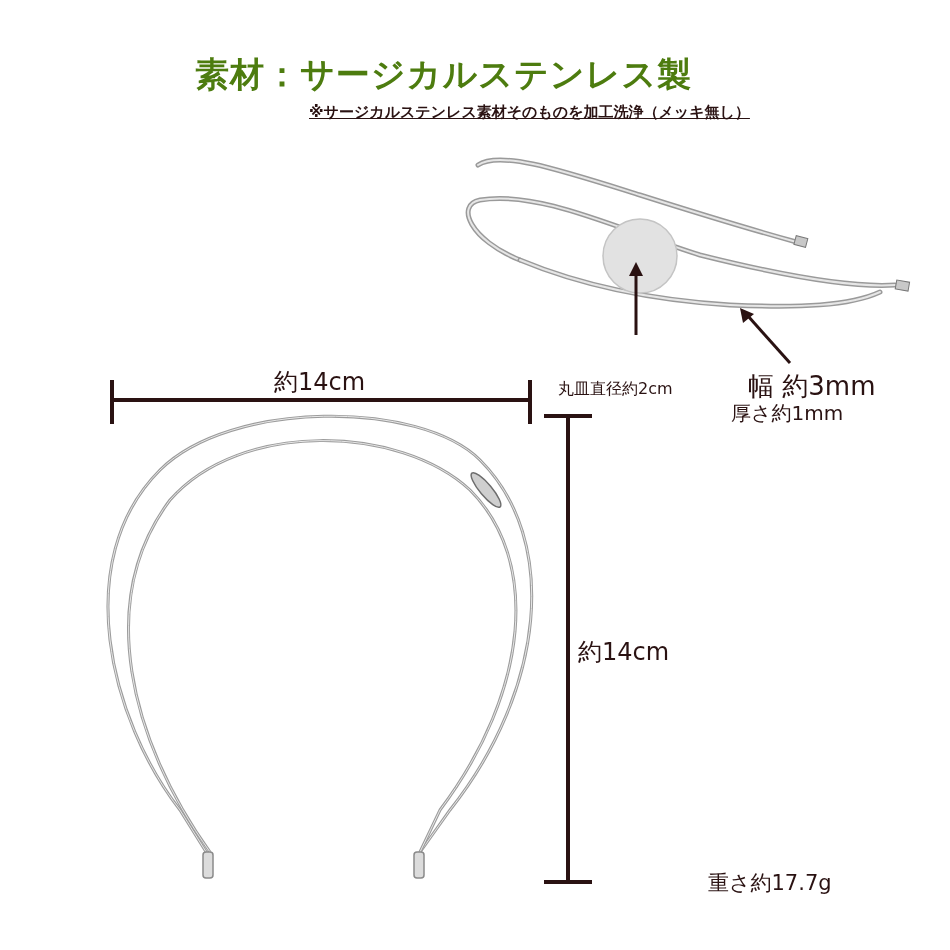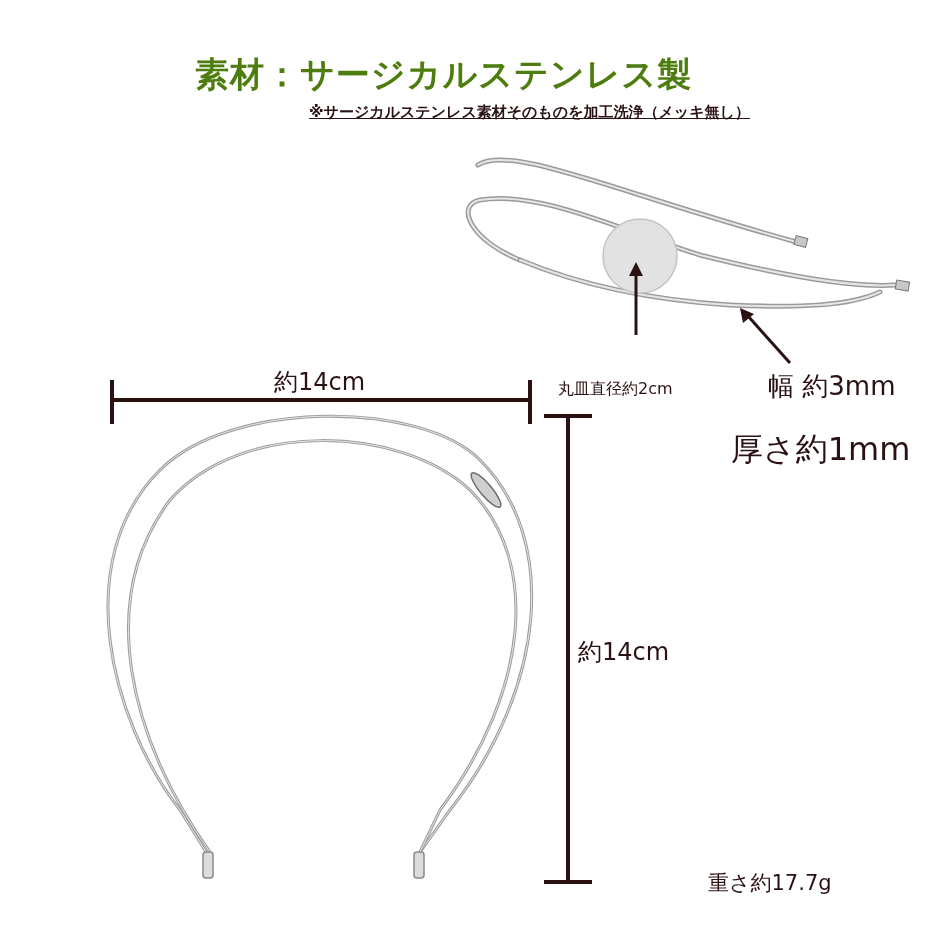--- a/index.html
+++ b/index.html
@@ -4,22 +4,22 @@
 <style>
   html,body{margin:0;padding:0;background:#ffffff;}
   body{width:950px;height:950px;position:relative;overflow:hidden;font-family:"DejaVu Sans","Liberation Sans",sans-serif;color:#2a1414;}
   .abs{position:absolute;}
   .title{left:195px;top:52px;font-size:34px;font-weight:bold;letter-spacing:1px;white-space:nowrap;color:#4d7c0f;}
   .subtitle{left:309px;top:103px;font-size:15px;font-weight:bold;white-space:nowrap;color:#2a1212;text-decoration:underline;}
   .label{white-space:nowrap;color:#2a1212;}
   .lbl-width{left:274px;top:366px;font-size:24px;}
   .lbl-height{left:578px;top:636px;font-size:24px;}
   .lbl-plate{left:558px;top:343px;font-size:16px;margin-top:36px;}
-  .lbl-band1{left:748px;top:369px;font-size:26px;margin-left:20px;}
-  .lbl-band2{left:731px;top:428px;font-size:32px;}
+  .lbl-band1{left:748px;top:369px;font-size:26px;}
+  .lbl-band2{left:731px;top:400px;font-size:20px;}
   .lbl-weight{left:708px;top:869px;font-size:21px;}
   svg{position:absolute;left:0;top:0;}
 </style>
 </head>
 <body>
 
 <svg width="950" height="950" viewBox="0 0 950 950">
 
   <g fill="none" stroke-linecap="round">
 

